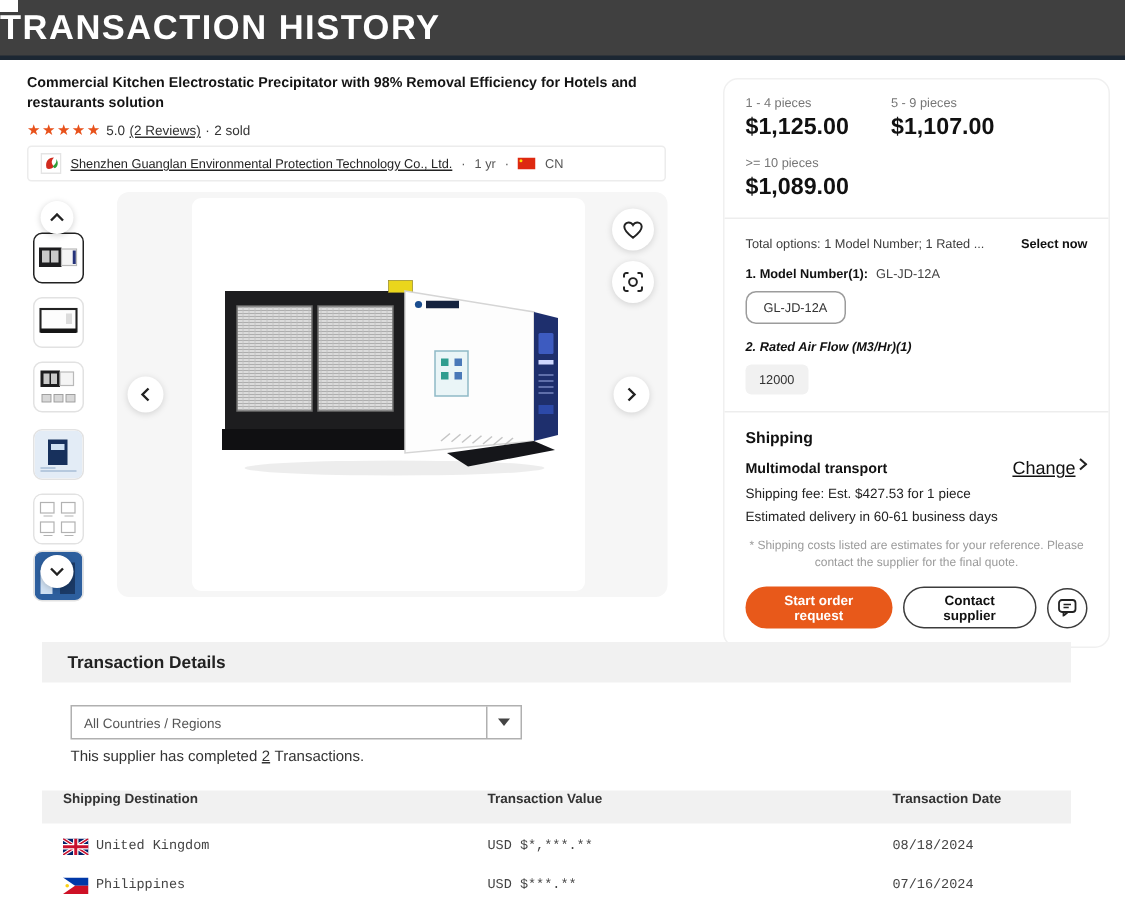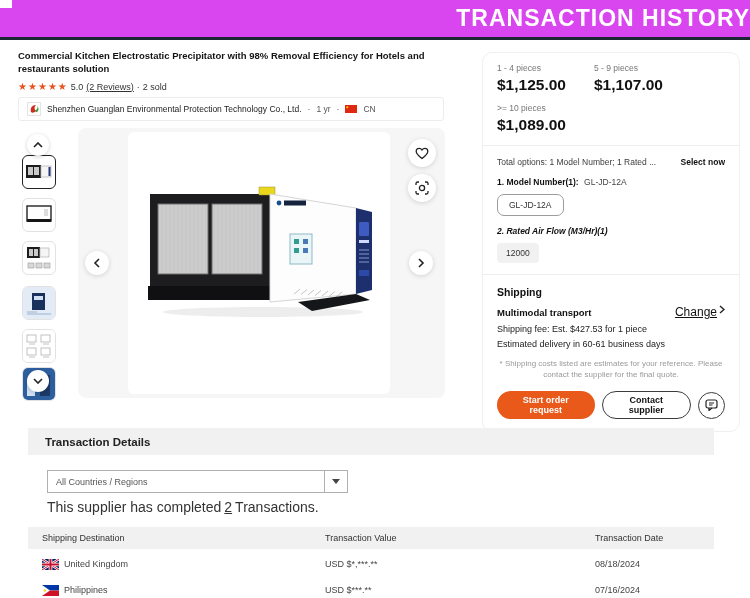--- a/index.html
+++ b/index.html
@@ -1,30 +1,30 @@
 <!DOCTYPE html>
 <html><head>
 <meta charset="utf-8">
 <style>
   * { margin:0; padding:0; box-sizing:border-box; }
   html,body { width:750px; height:598px; background:#fff; font-family:"Liberation Sans", sans-serif; overflow:hidden; position:relative; }
   .abs { position:absolute; }
 
   
-  .banner { left:0; top:0; width:750px; height:40px; background:#d946ef; border-bottom:3px solid #1c2733; display:flex; align-items:center; justify-content:flex-end; }
+  .banner { left:0; top:0; width:750px; height:40px; background:#404040; border-bottom:3px solid #1c2733; display:flex; align-items:center; justify-content:flex-start; }
   .banner-title { color:#fff; font-size:23px; font-weight:700; letter-spacing:1px; }
   .banner-notch { left:0; top:0; width:12px; height:8px; background:#fff; }
 
   
   .title { left:18px; top:49px; width:450px; font-size:9.5px; font-weight:700; color:#141414; line-height:13px; }
   .rating-row { left:18px; top:81px; display:flex; align-items:center; gap:3px; font-size:9px; color:#333; }
   .stars { color:#e8521c; font-size:10px; letter-spacing:1px; }
   .link-ul { text-decoration:underline; color:#333; cursor:pointer; }
   .supplier-bar { left:18px; top:97px; width:426px; height:24px; border:1px solid #ececec; border-radius:3px; background:#fff; display:flex; align-items:center; padding:0 8px; gap:6px; font-size:8.5px; color:#555; }
-  .supplier-name { color:#222; white-space:nowrap; }
+  .supplier-name { text-decoration:underline; color:#222; white-space:nowrap; }
   .flag { display:inline-block; vertical-align:middle; }
 
   
   .thumb { left:22px; width:34px; height:34px; border-radius:6px; border:1px solid #e2e2e2; background:#fff; overflow:hidden; }
   .thumb.selected { border:1.5px solid #222; }
   .nav-pill { width:22px; height:22px; border-radius:50%; background:#fff; box-shadow:0 1px 4px rgba(0,0,0,.18); display:flex; align-items:center; justify-content:center; z-index:5; }
 
   
   .gallery { left:78px; top:128px; width:367px; height:270px; background:#f6f6f6; border-radius:8px; }
   .photo { left:128px; top:132px; width:262px; height:262px; background:#fff; border-radius:6px; }
@@ -57,24 +57,24 @@
   .btn-secondary { background:#fff; color:#111; font-weight:700; font-size:9px; border:1px solid #3c3c3c; border-radius:14px; height:28px; padding:0 14px; cursor:pointer; font-family:inherit; }
   .chat-btn { width:27px; height:27px; border-radius:50%; border:1px solid #3c3c3c; background:#fff; display:flex; align-items:center; justify-content:center; cursor:pointer; flex:none; }
 
   
   .tx-bar { left:28px; top:428px; width:686px; height:27px; background:#f1f1f1; display:flex; align-items:center; padding-left:17px; }
   .tx-heading { font-size:11.5px; font-weight:700; color:#222; }
   .dropdown { left:47px; top:470px; width:301px; height:23px; border:1px solid #b0b0b0; display:flex; background:#fff; cursor:pointer; }
   .dropdown-value { flex:1; font-size:9px; color:#555; padding-left:8px; display:flex; align-items:center; }
   .dropdown-arrow-box { width:23px; border-left:1px solid #b0b0b0; display:flex; align-items:center; justify-content:center; }
   .tri-down { width:0; height:0; border-left:4px solid transparent; border-right:4px solid transparent; border-top:5px solid #444; }
-  .tx-summary { left:47px; top:499px; font-size:14px; color:#333; }
+  .tx-summary { left:47px; top:499px; font-size:10px; color:#333; }
   .tx-count { text-decoration:underline; margin:0 3px; }
-  .tbl-header { left:28px; top:527px; width:686px; height:22px; background:#f1f1f1; display:flex; align-items:center; font-size:9px; font-weight:400; color:#333; }
-  .tbl-row { left:28px; width:686px; height:26px; display:flex; align-items:center; font-size:9px; color:#444; }
+  .tbl-header { left:28px; top:527px; width:686px; height:22px; background:#f1f1f1; display:flex; align-items:flex-start; font-size:9px; font-weight:700; color:#333; }
+  .tbl-row { left:28px; width:686px; height:26px; display:flex; align-items:center; font-size:9px; color:#444;font-family:Liberation Mono, monospace; }
   .col1 { width:297px; padding-left:14px; display:flex; align-items:center; gap:5px; }
   .col2 { width:270px; }
   .col3 { flex:1; }
 </style>
 </head>
 <body>
 
 <div class="abs banner">
   <span class="banner-title">TRANSACTION HISTORY</span>
 </div>

